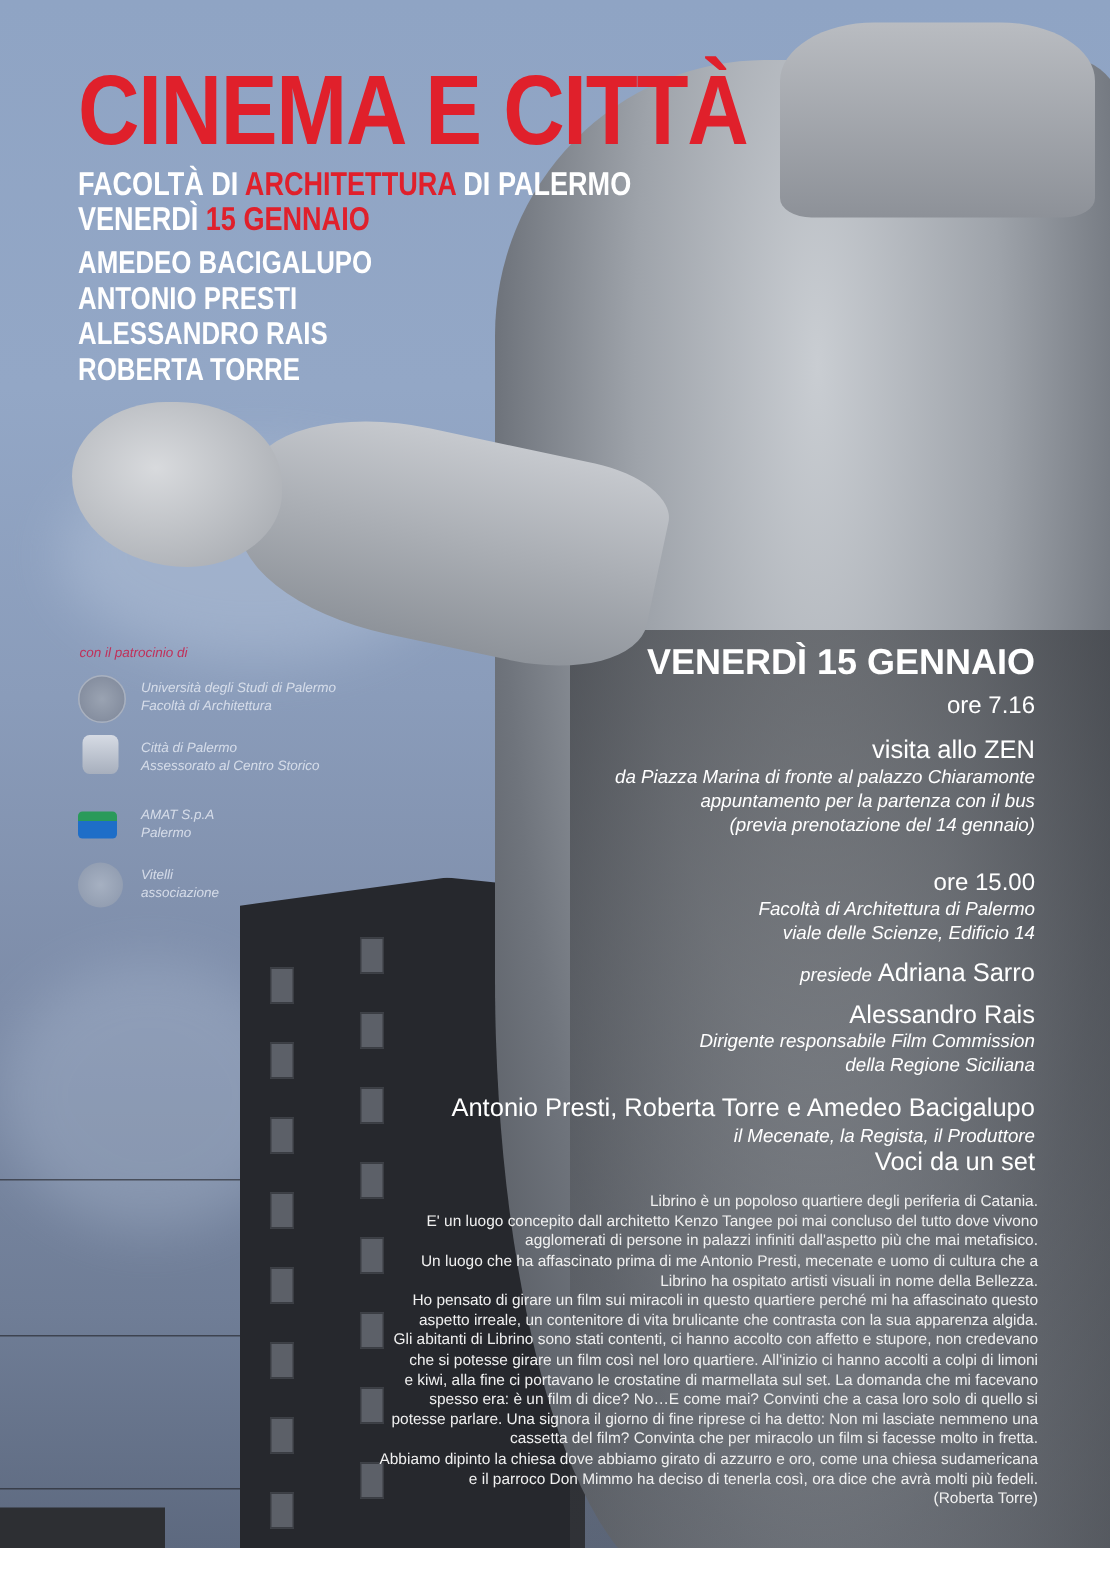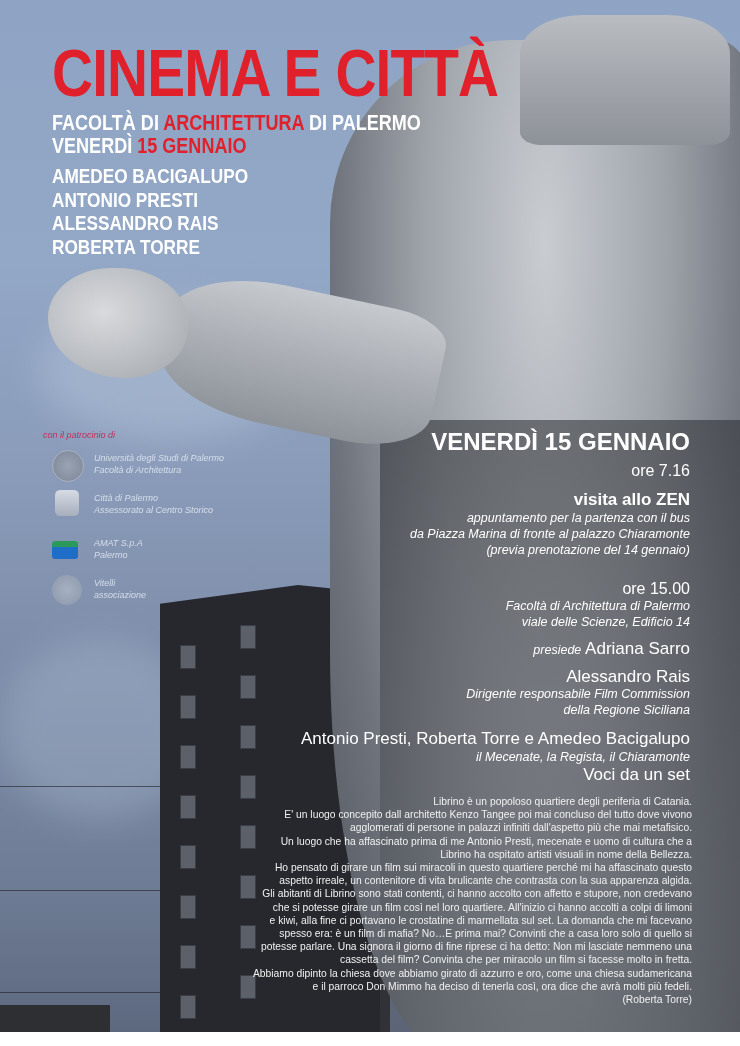--- a/index.html
+++ b/index.html
@@ -27,28 +27,28 @@
   .wire{position:absolute;left:0;height:1px;background:rgba(30,30,35,.6);}
   
   .title{position:absolute;left:52px;top:40px;margin:0;font-size:66px;line-height:66px;font-weight:bold;
     color:#e0202b;letter-spacing:-1px;transform:scaleX(.86);transform-origin:left top;}
   .cond{font-weight:bold;color:#fff;transform:scaleX(.82);transform-origin:left top;position:absolute;left:52px;white-space:nowrap;}
   .sub1{top:111px;font-size:22px;line-height:24px;}
   .sub2{top:134px;font-size:22px;line-height:24px;}
   .red{color:#e0202b;}
   .names{top:164px;font-size:21px;line-height:23.5px;}
   .names div{margin:0;}
-  .patron{position:absolute;left:43px;top:430px;font-size:9px;color:#c0305a;font-style:italic;}
+  .patron{position:absolute;left:53px;top:430px;font-size:9px;color:#c0305a;font-style:italic;}
   .sp{position:absolute;left:52px;width:190px;height:32px;}
   .sp .logo{position:absolute;left:0;top:0;width:30px;height:30px;border-radius:50%;}
   .sp .txt{position:absolute;left:42px;top:2px;font-size:9px;line-height:12px;color:#e3e8f2;font-style:italic;opacity:.85;}
   .rt{position:absolute;right:50px;text-align:right;color:#fff;white-space:nowrap;}
   .big-date{top:428px;font-size:24px;font-weight:bold;}
   .time1{top:462px;font-size:16px;}
-  .event1{top:490px;font-size:17px;font-weight:bold;}
+  .event1{top:490px;font-size:17px;}
   .it{font-style:italic;font-size:12.5px;line-height:16px;}
   .det1{top:510px;}
   .time2{top:608px;font-size:16px;}
   .det2{top:626px;}
   .chair{top:639px;font-size:17px;}
   .chair i{font-size:12.5px;}
   .rais{top:667px;font-size:17px;}
   .det3{top:686px;}
   .trio{top:729px;font-size:17px;}
   .det4{top:749px;}
@@ -138,54 +138,54 @@
     <div class="txt">
         <div>Vitelli</div>
         <div>associazione</div>
       </div>
   </div>
 
   <div class="rt big-date">VENERDÌ 15 GENNAIO</div>
   <div class="rt time1">ore 7.16</div>
   <div class="rt event1">visita allo ZEN</div>
   <div class="rt it det1">
+    <div>da Piazza Marina di fronte al palazzo Chiaramonte</div>
     <div>appuntamento per la partenza con il bus</div>
-    <div>da Piazza Marina di fronte al palazzo Chiaramonte</div>
     <div>(previa prenotazione del 14 gennaio)</div>
   </div>
 
   <div class="rt time2" style="top:580px">ore 15.00</div>
   <div class="rt it det2" style="top:598px">
     <div>Facoltà di Architettura di Palermo</div>
     <div>viale delle Scienze, Edificio 14</div>
   </div>
   <div class="rt chair">
     <i>presiede</i>
     <span>Adriana Sarro</span>
   </div>
   <div class="rt rais">Alessandro Rais</div>
   <div class="rt it det3">
     <div>Dirigente responsabile Film Commission</div>
     <div>della Regione Siciliana</div>
   </div>
   <div class="rt trio">Antonio Presti, Roberta Torre e Amedeo Bacigalupo</div>
-  <div class="rt it det4">il Mecenate, la Regista, il Chiaramonte</div>
+  <div class="rt it det4">il Mecenate, la Regista, il Produttore</div>
   <div class="rt voci">Voci da un set</div>
 
   <div class="story">
     <div>Librino è un popoloso quartiere degli periferia di Catania.</div>
     <div>E' un luogo concepito dall architetto  Kenzo Tangee poi mai concluso del tutto dove vivono</div>
     <div>agglomerati di persone in palazzi infiniti dall'aspetto più che mai metafisico.</div>
     <div>Un luogo che ha affascinato prima di me Antonio Presti, mecenate e uomo di cultura che a</div>
     <div>Librino ha ospitato artisti visuali in nome della Bellezza.</div>
     <div>Ho pensato di girare un film sui miracoli in questo quartiere perché mi ha affascinato questo</div>
     <div>aspetto irreale, un contenitore di vita brulicante che  contrasta con la sua apparenza algida.</div>
     <div>Gli abitanti di Librino sono stati contenti, ci hanno accolto con affetto e stupore, non credevano</div>
     <div>che si potesse girare un film  così nel loro quartiere. All'inizio ci hanno accolti a colpi di limoni</div>
     <div>e kiwi, alla fine ci portavano le crostatine di marmellata sul set. La domanda che mi facevano</div>
-    <div>spesso era: è un film di mafia? No…E prima mai? Convinti che a casa loro solo di quello si</div>
+    <div>spesso era: è un film di dice? No…E come mai? Convinti che a casa loro solo di quello si</div>
     <div>potesse parlare. Una signora il giorno di fine riprese ci ha detto: Non mi lasciate nemmeno una</div>
     <div>cassetta del film? Convinta che per miracolo un film si facesse molto in fretta.</div>
     <div>Abbiamo dipinto la chiesa dove abbiamo girato di azzurro e oro, come una chiesa sudamericana</div>
     <div>e il parroco Don Mimmo ha deciso di tenerla così, ora dice che avrà molti più fedeli.</div>
     <div>(Roberta Torre)</div>
   </div>
 </div>
 
 </body></html>

